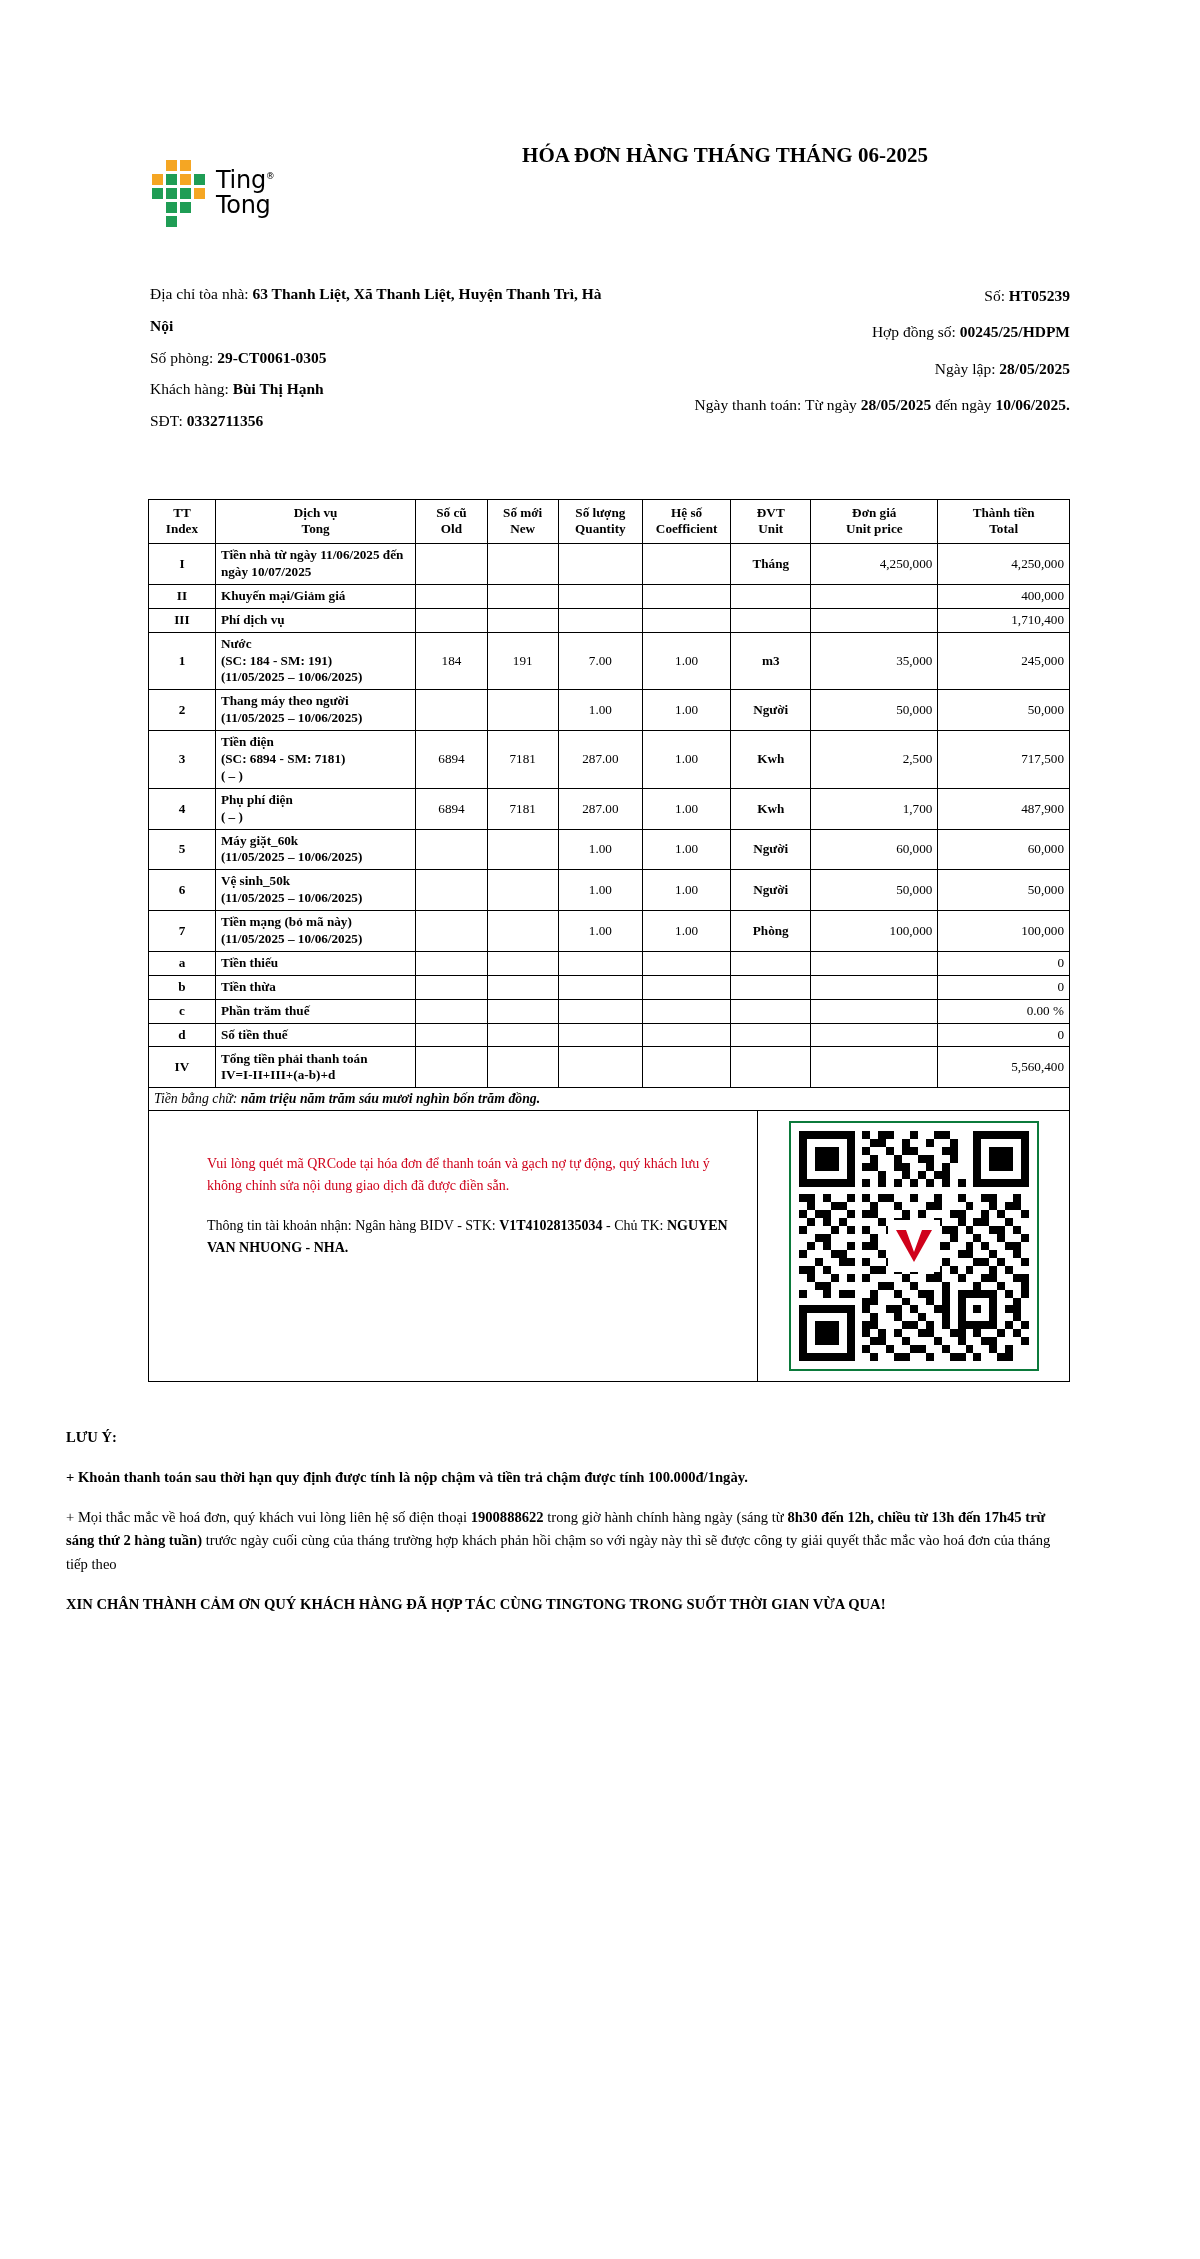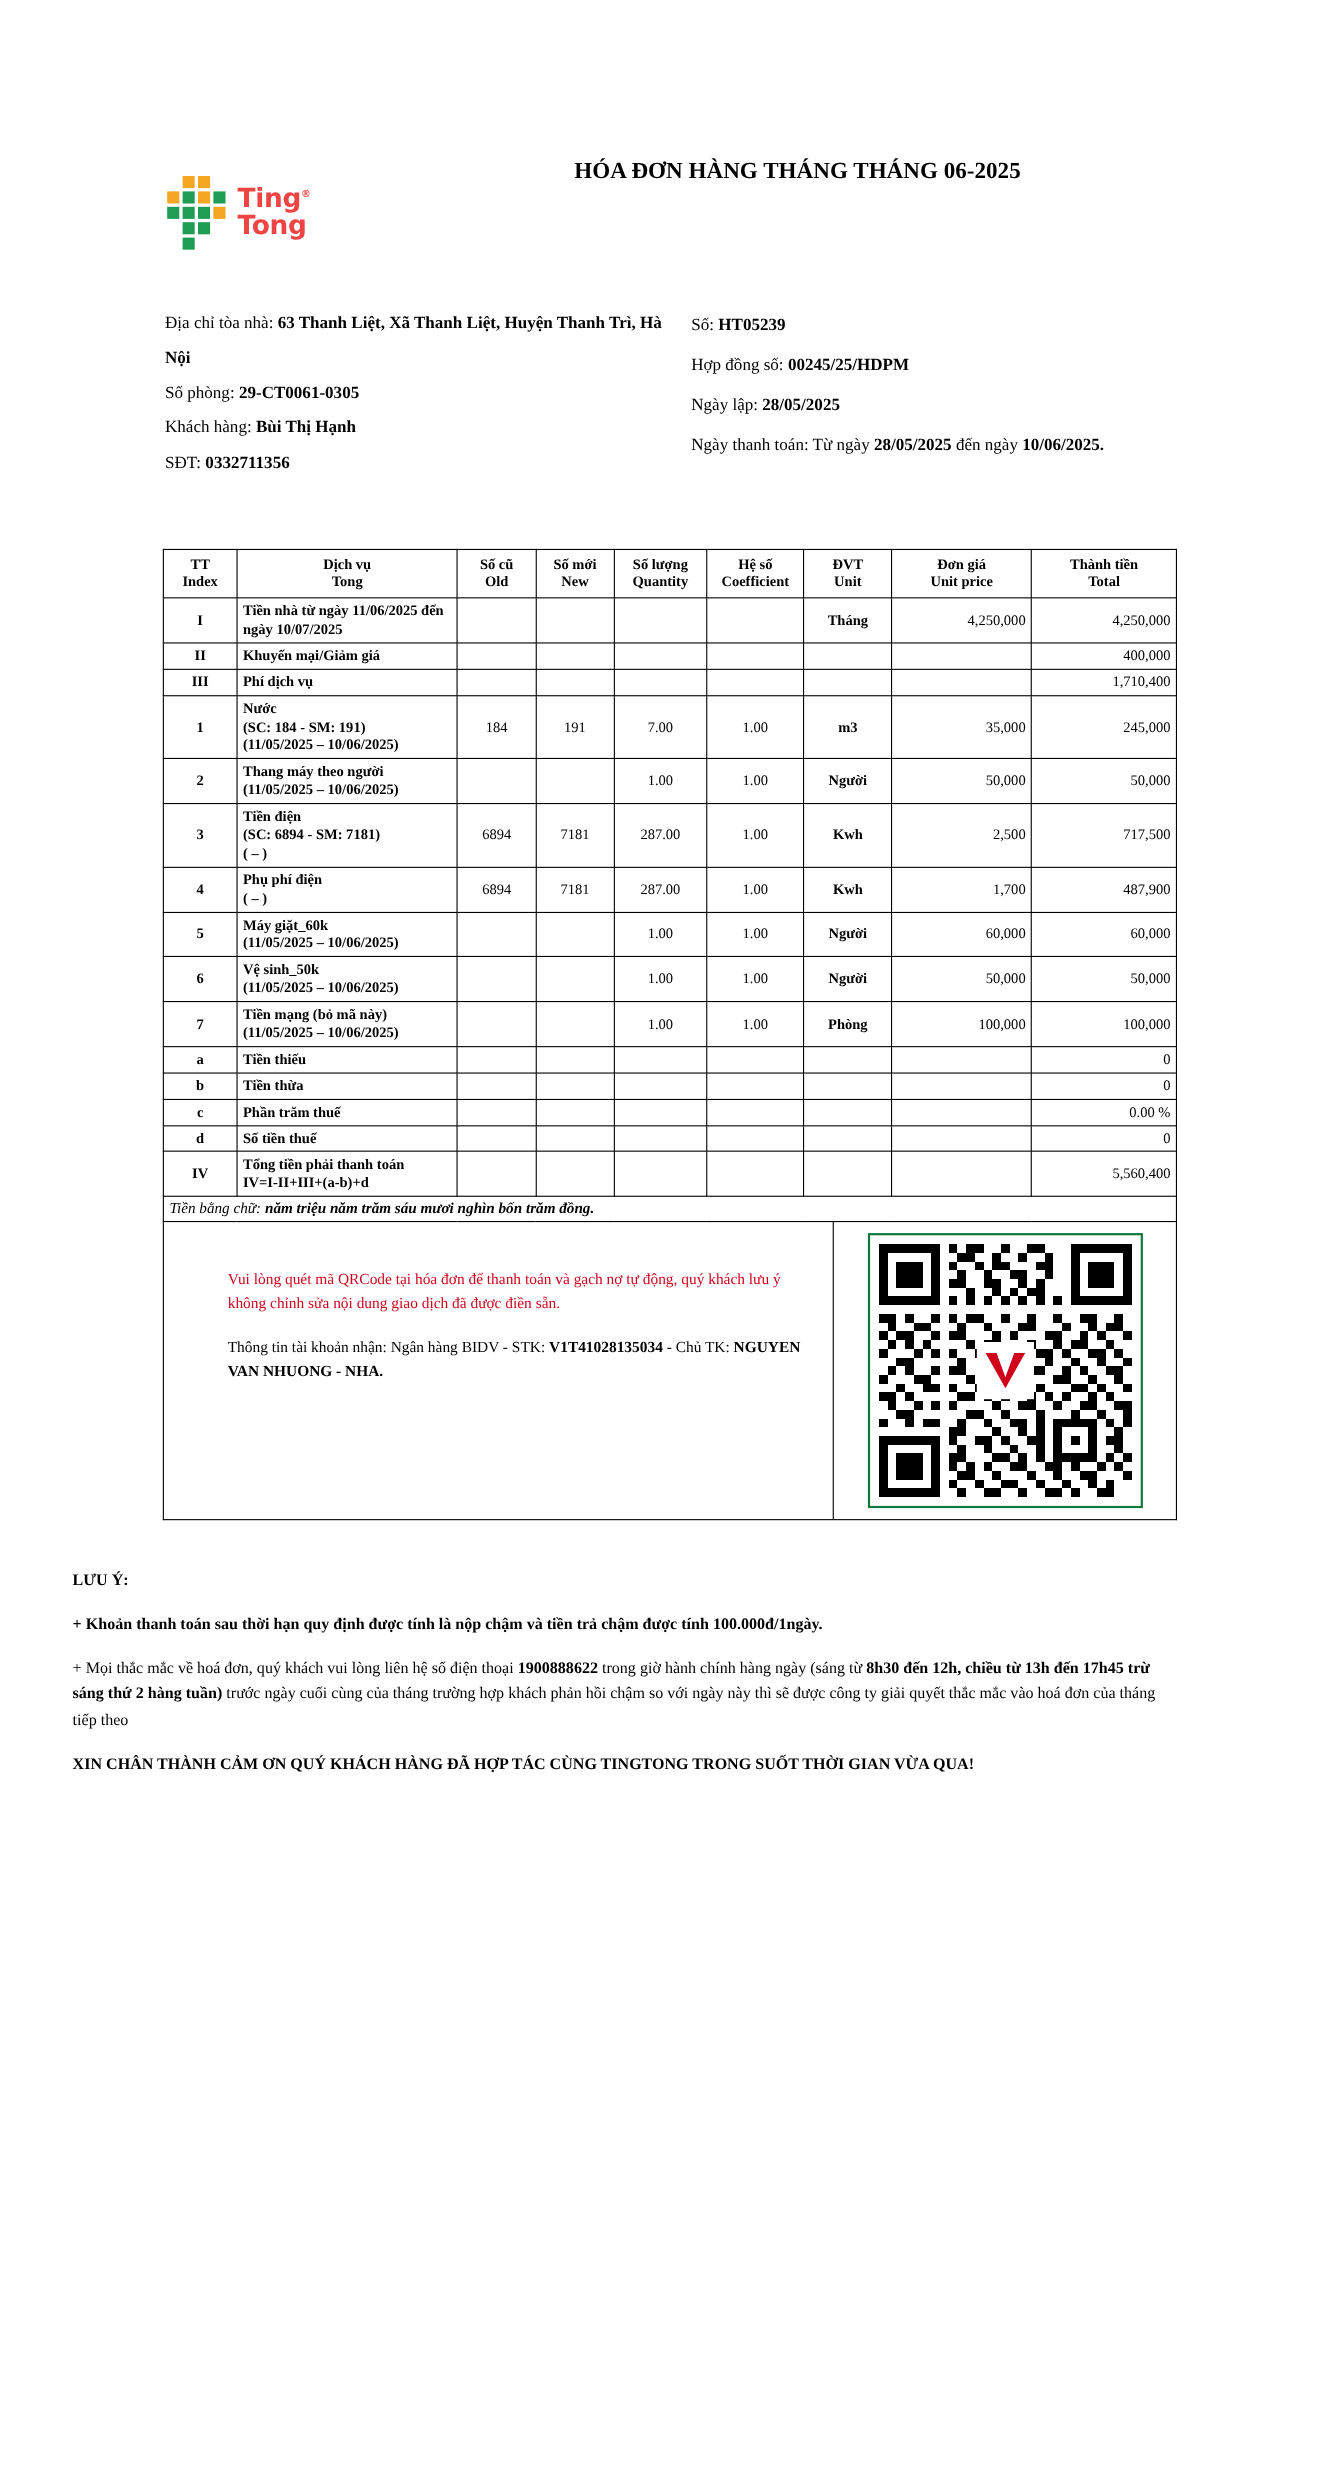--- a/index.html
+++ b/index.html
@@ -42,23 +42,23 @@
     position: relative;
     flex: 0 0 58px;
   }
   .logo-mark i {
     position: absolute;
     display: block;
   }
   .logo-text {
     line-height: 1.05;
     font-family: "DejaVu Sans", sans-serif;
-    font-weight: bold;
+    font-weight: normal;
     font-size: 24px;
-    color: #ef4444;
+    color: #000000;
     letter-spacing: -0.3px;
   }
   .logo-text sup {
     font-size: 9px;
     vertical-align: super;
   }
   .doc-title {
     flex: 1;
     text-align: center;
     font-weight: bold;
@@ -74,21 +74,21 @@
     padding: 52px 130px 0 150px;
     box-sizing: border-box;
     font-size: 15.5px;
   }
   .meta-left {
     width: 52%;
     line-height: 2.05;
   }
   .meta-right {
     width: 48%;
-    text-align: left;
+    text-align: right;
     line-height: 2.35;
   }
   .meta-left div, .meta-right div { }
   .b { font-weight: bold; }
 
   
   .table-wrap {
     padding: 62px 130px 0 148px;
     box-sizing: border-box;
   }

